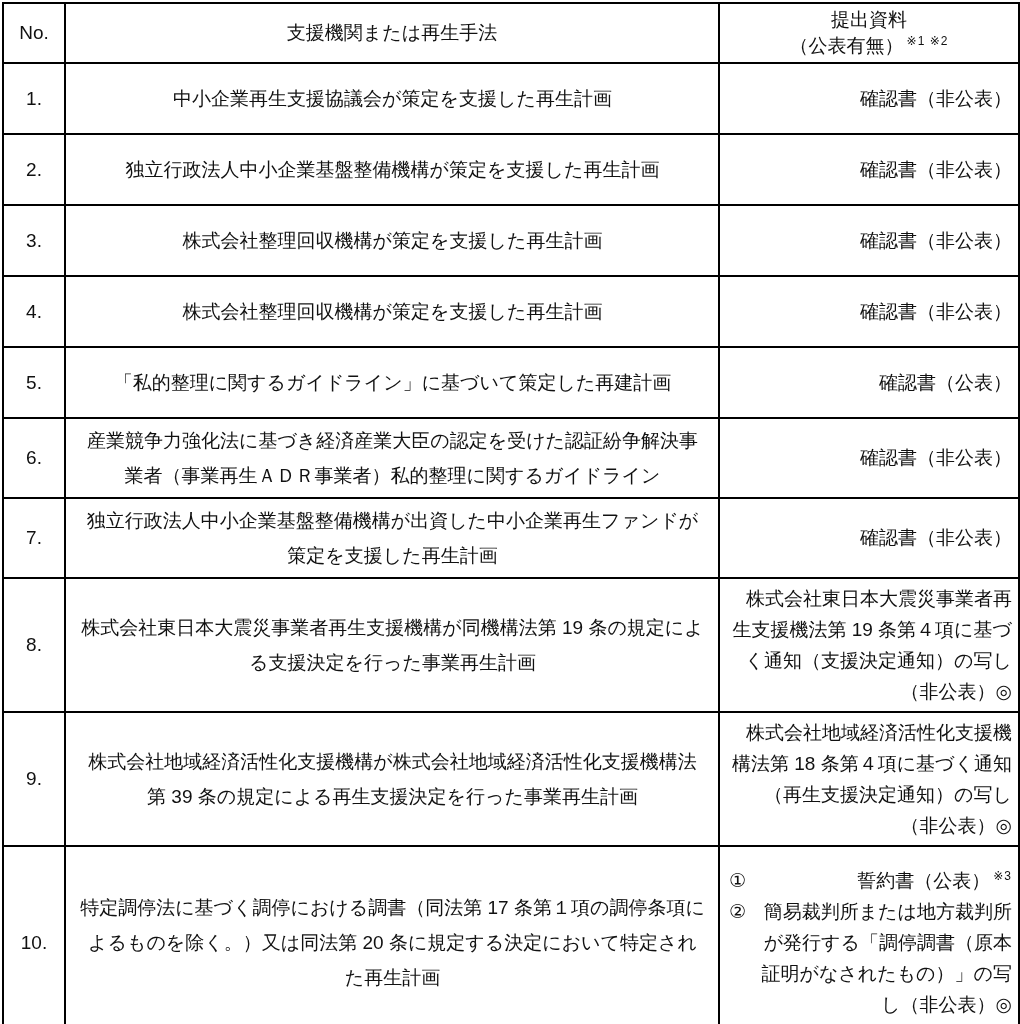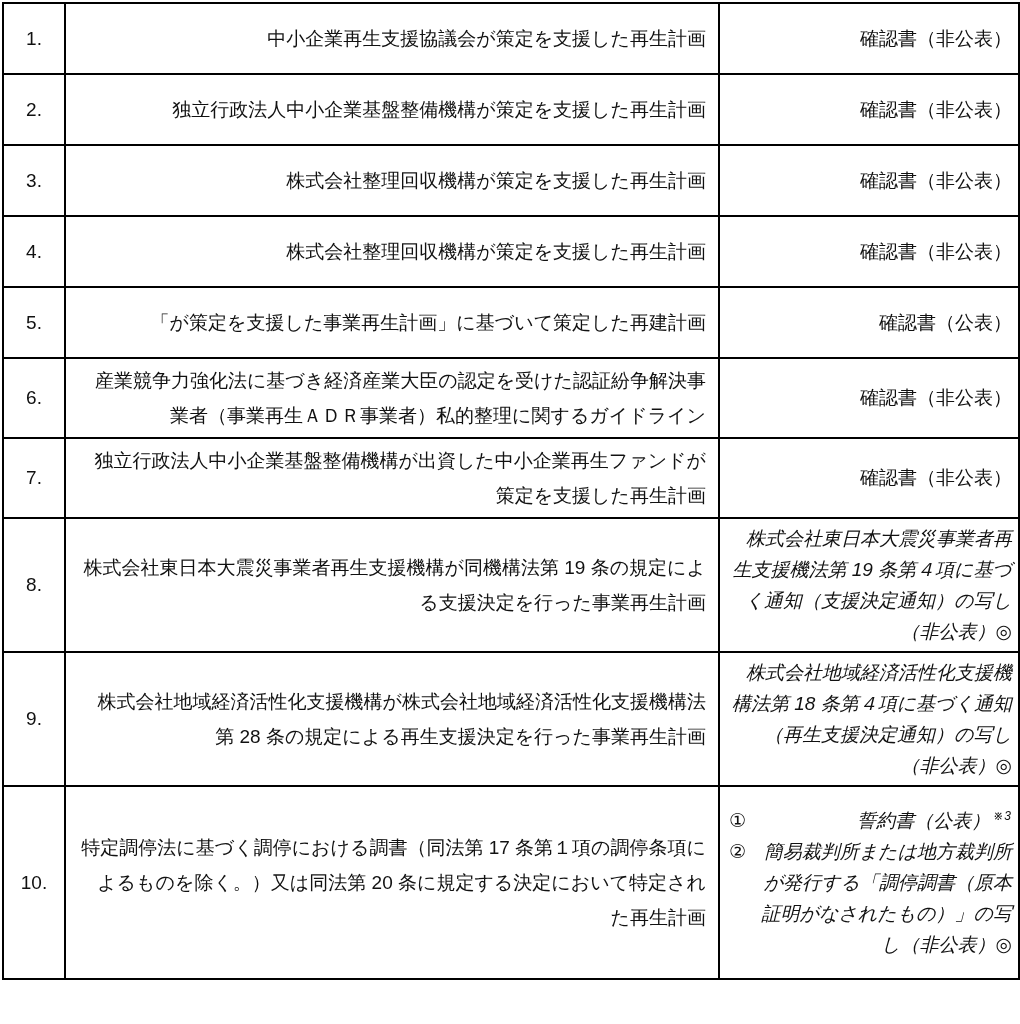--- a/index.html
+++ b/index.html
@@ -47,35 +47,34 @@
     text-align: center;
     vertical-align: middle;
     line-height: 26px;
   }
   td.no-cell {
     text-align: center;
     vertical-align: middle;
     padding: 0 4px;
   }
   td.method-cell {
-    text-align: right;
+    text-align: center;
     vertical-align: middle;
     padding: 4px 12px 4px 13px;
     line-height: 35px;
   }
   td.docs-cell {
     text-align: right;
     vertical-align: middle;
     padding: 4px 6px 4px 9px;
     line-height: 30px;
   }
   td.docs-cell.tall {
     vertical-align: middle;
     line-height: 31px;
-    font-style: italic;
   }
   sup.note {
     font-size: 12px;
     line-height: 0;
     vertical-align: super;
     letter-spacing: 1px;
     margin-left: 3px;
     white-space: nowrap;
   }
   .doc-item {
@@ -95,20 +94,28 @@
 
 <div class="page">
   <table class="doc-table">
     <colgroup>
       <col class="c-no">
       <col class="c-mid">
       <col class="c-right">
     </colgroup>
 
     <tbody>
+        <tr class="rh-head">
+      <th class="head-cell">No.</th>
+      <th class="head-cell">支援機関または再生手法</th>
+      <th class="head-cell">
+        <div>提出資料</div>
+        <div><span>（公表有無）</span><sup class="note">※1 ※2</sup></div>
+      </th>
+    </tr>
 
     <tr class="rh-s">
       <td class="no-cell">1.</td>
       <td class="method-cell">中小企業再生支援協議会が策定を支援した再生計画</td>
       <td class="docs-cell">確認書（非公表）</td>
     </tr>
 
     <tr class="rh-s">
       <td class="no-cell">2.</td>
       <td class="method-cell">独立行政法人中小企業基盤整備機構が策定を支援した再生計画</td>
@@ -122,21 +129,21 @@
     </tr>
 
     <tr class="rh-s">
       <td class="no-cell">4.</td>
       <td class="method-cell">株式会社整理回収機構が策定を支援した再生計画</td>
       <td class="docs-cell">確認書（非公表）</td>
     </tr>
 
     <tr class="rh-s">
       <td class="no-cell">5.</td>
-      <td class="method-cell">「が策定を支援した事業再生計画」に基づいて策定した再建計画</td>
+      <td class="method-cell">「私的整理に関するガイドライン」に基づいて策定した再建計画</td>
       <td class="docs-cell">確認書（公表）</td>
     </tr>
 
     <tr class="rh-s">
       <td class="no-cell">6.</td>
       <td class="method-cell">産業競争力強化法に基づき経済産業大臣の認定を受けた認証紛争解決事業者（事業再生ＡＤＲ事業者）私的整理に関するガイドライン</td>
       <td class="docs-cell">確認書（非公表）</td>
     </tr>
 
     <tr class="rh-s">
@@ -146,21 +153,21 @@
     </tr>
 
     <tr class="rh-8">
       <td class="no-cell">8.</td>
       <td class="method-cell">株式会社東日本大震災事業者再生支援機構が同機構法第 19 条の規定による支援決定を行った事業再生計画</td>
       <td class="docs-cell tall">株式会社東日本大震災事業者再生支援機法第 19 条第４項に基づく通知（支援決定通知）の写し（非公表）◎</td>
     </tr>
 
     <tr class="rh-9">
       <td class="no-cell">9.</td>
-      <td class="method-cell">株式会社地域経済活性化支援機構が株式会社地域経済活性化支援機構法第 28 条の規定による再生支援決定を行った事業再生計画</td>
+      <td class="method-cell">株式会社地域経済活性化支援機構が株式会社地域経済活性化支援機構法第 39 条の規定による再生支援決定を行った事業再生計画</td>
       <td class="docs-cell tall">株式会社地域経済活性化支援機構法第 18 条第４項に基づく通知（再生支援決定通知）の写し（非公表）◎</td>
     </tr>
 
     <tr class="rh-10">
       <td class="no-cell">10.</td>
       <td class="method-cell">特定調停法に基づく調停における調書（同法第 17 条第１項の調停条項によるものを除く。）又は同法第 20 条に規定する決定において特定された再生計画</td>
       <td class="docs-cell tall">
         <div class="doc-item">
           <span class="marker">①</span>
           <span class="itext"><span>誓約書（公表）</span><sup class="note">※3</sup></span>

